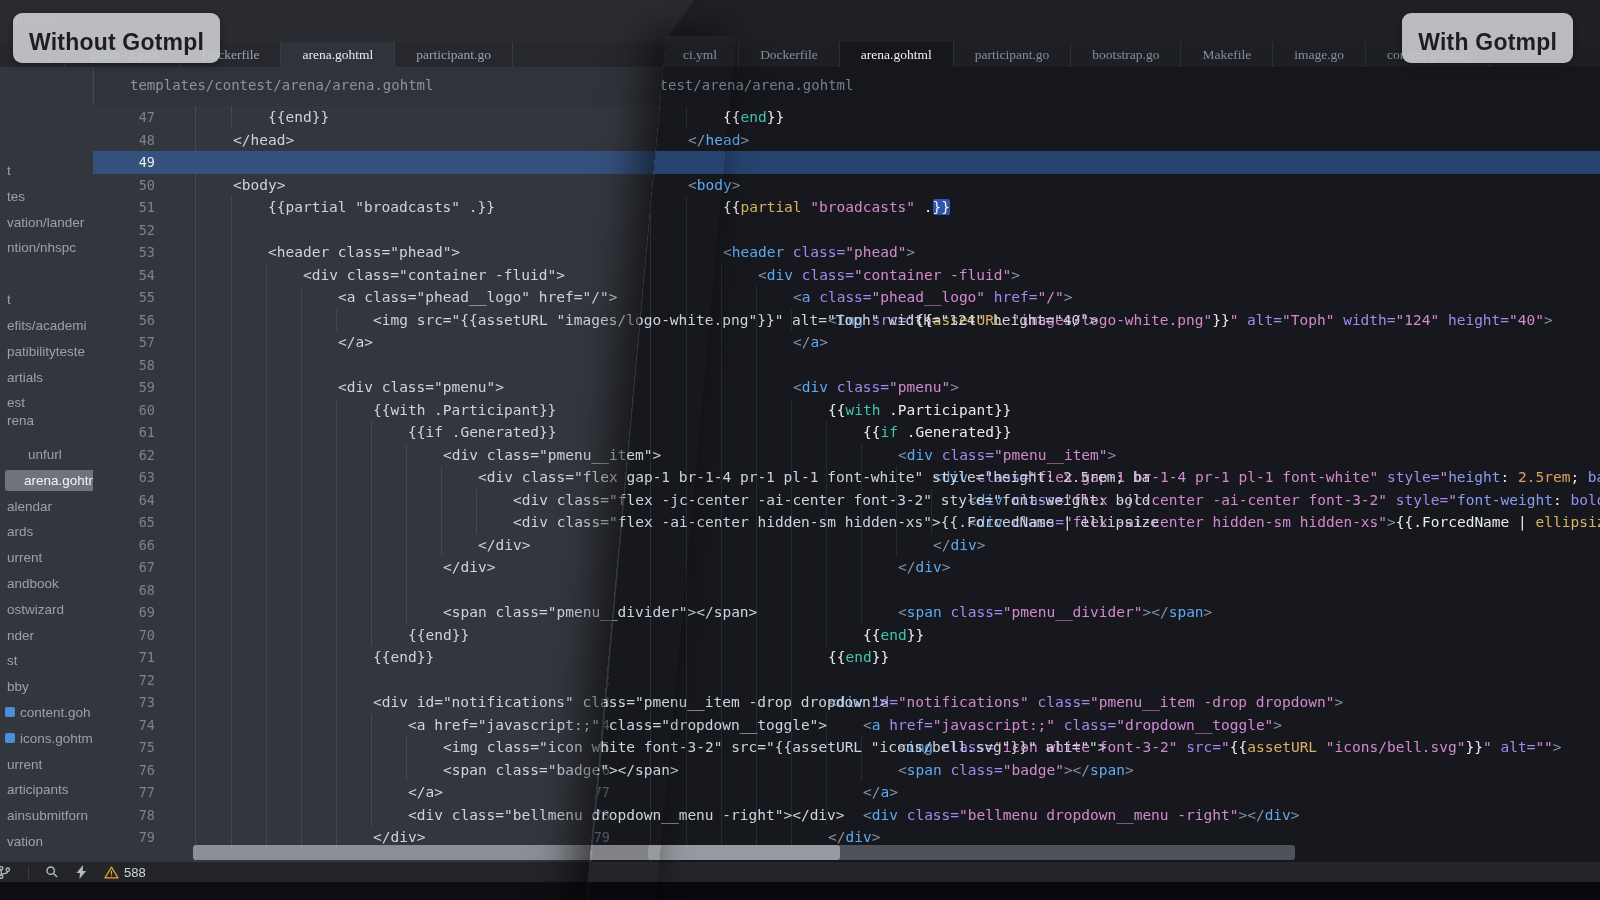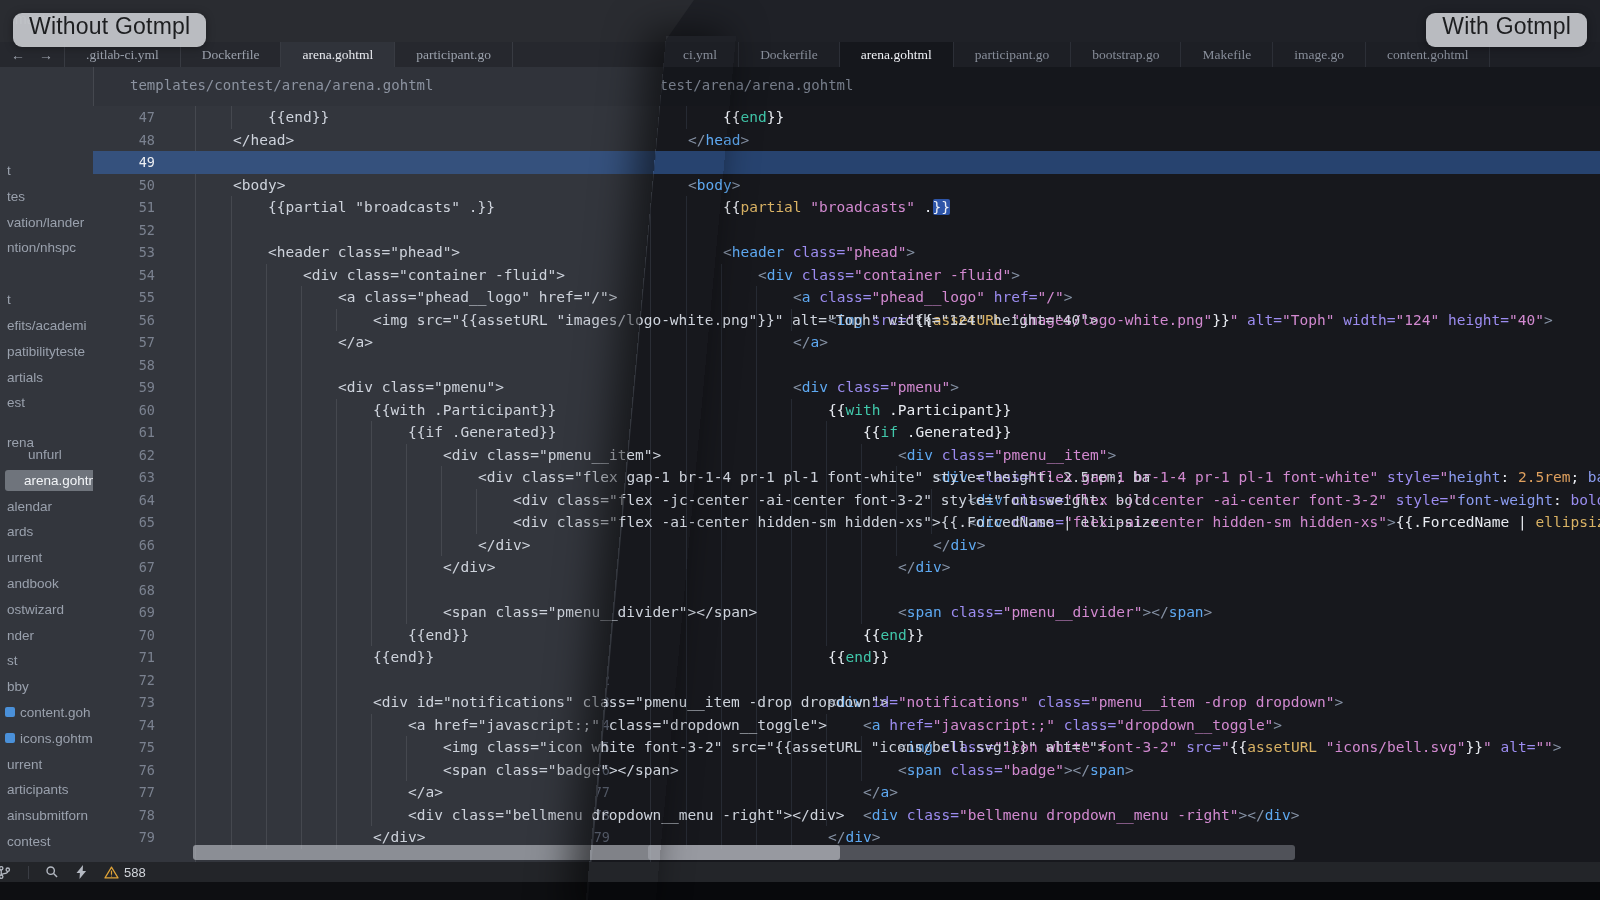--- a/index.html
+++ b/index.html
@@ -72,23 +72,23 @@
   .statusR{position:absolute;right:13px;top:0;height:20px;display:flex;align-items:center;
            gap:30px;font-size:13px;color:#ccd0d8;}
   .bottomstrip{position:absolute;left:0;right:0;top:882px;height:18px;background:var(--bottom);}
   
   #rightPane{clip-path:polygon(694px 0px,1600px 0px,1600px 900px,588px 900px,666px 40px);}
   #edgeShadow{position:absolute;left:666px;top:36px;height:880px;width:70px;
               transform:skewX(-5.3deg);transform-origin:0 0;
               box-shadow:-14px 0 38px 5px rgba(0,0,0,.55);z-index:5;}
   
   .badge-label{position:absolute;top:13px;z-index:50;background:rgba(199,201,205,.92);
-               color:#1d1e20;font-size:23px;font-weight:400;letter-spacing:.2px;
-               padding:0 16px 7px;border-radius:9px;box-shadow:0 1px 8px rgba(0,0,0,.35);}
-  #badgeL{left:13px;} #badgeR{right:13px;}
+               color:#1d1e20;font-size:23px;font-weight:700;letter-spacing:.2px;
+               padding:16px 16px 7px;border-radius:9px;box-shadow:0 1px 8px rgba(0,0,0,.35);}
+  #badgeL{left:13px;} #badgeR{right:27px;}
 </style>
 </head>
 <body>
 
 <div id="stage">
 
   <div class="pane light" id="leftPane">
     <div class="topbar">
       <span class="branch">master</span>
     </div>
@@ -126,21 +126,21 @@
         </div>
         <div class="sb-item" style="top: 273.8px;">
           <span class="lbl">patibilityteste</span>
         </div>
         <div class="sb-item" style="top: 299.6px;">
           <span class="lbl">artials</span>
         </div>
         <div class="sb-item" style="top: 325.4px;">
           <span class="lbl">est</span>
         </div>
-        <div class="sb-item" style="top: 365px; padding-left: 15px;">
+        <div class="sb-item" style="top: 343px; padding-left: 15px;">
           <span class="lbl">rena</span>
         </div>
         <div class="sb-item ind" style="top: 377px;">
           <span class="lbl">unfurl</span>
         </div>
         <div class="sb-item ind sel" style="top: 402.8px;">
           <span class="lbl">arena.gohtm</span>
         </div>
         <div class="sb-item" style="top: 428.6px;">
           <span class="lbl">alendar</span>
@@ -177,21 +177,21 @@
         <div class="sb-item" style="top: 686.6px;">
           <span class="lbl">urrent</span>
         </div>
         <div class="sb-item" style="top: 712.4px;">
           <span class="lbl">articipants</span>
         </div>
         <div class="sb-item" style="top: 738.2px;">
           <span class="lbl">ainsubmitforn</span>
         </div>
         <div class="sb-item" style="top: 764px;">
-          <span class="lbl">contest</span>
+          <span class="lbl">vation</span>
         </div>
       </div>
     <div class="editor" id="editorL">
       <div class="gutterline"></div>
       <div class="hthumb"></div>
     <div class="line">
           <span class="num">47</span>
           <span class="guide" style="left: 138px;"></span>
           <span class="ct" style="left: 175px;"><span class="tk-p">{{</span><span class="tk-kw">end</span><span class="tk-p">}}</span></span>
         </div>

